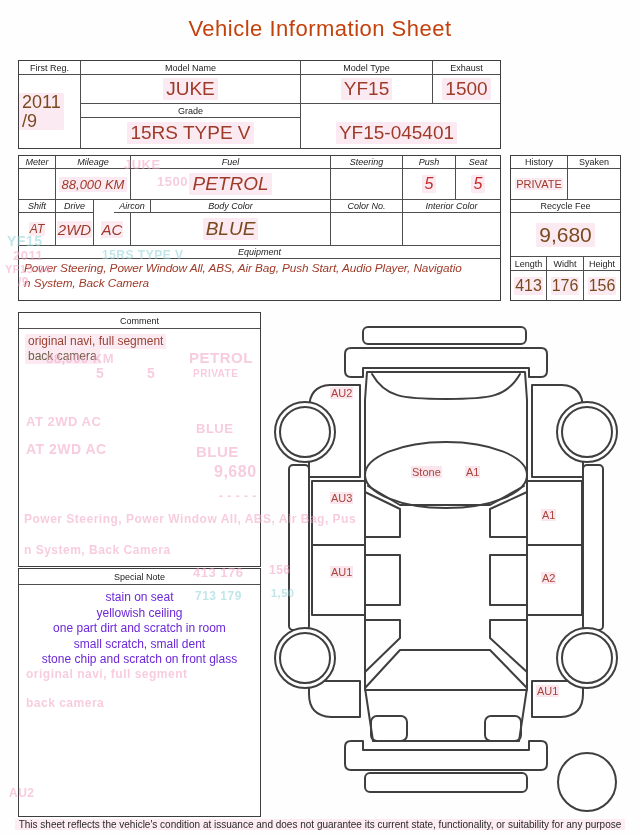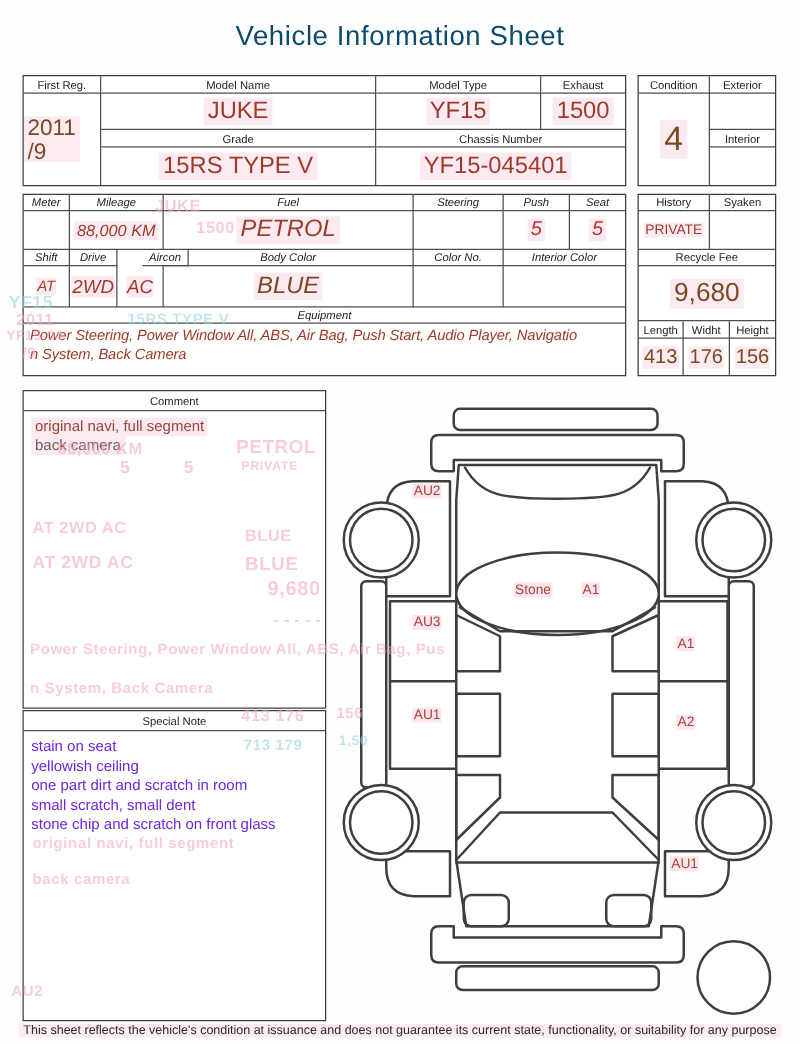--- a/index.html
+++ b/index.html
@@ -1,17 +1,17 @@
 <!DOCTYPE html>
 <html><head>
 <meta charset="utf-8">
 <style>
   html,body{margin:0;padding:0;background:#ffffff;}
   #stage{position:relative;width:640px;height:835px;background:#fffefe;font-family:"Liberation Sans",sans-serif;overflow:hidden;}
-  .title{position:absolute;left:0;top:16px;width:640px;text-align:center;font-size:22px;letter-spacing:.5px;color:#0c4a6e;}
+  .title{position:absolute;left:0;top:16px;width:640px;text-align:center;font-size:22px;letter-spacing:.5px;color:#c2410c;}
   .box{position:absolute;border:1.5px solid #3e3e3e;box-sizing:content-box;background:#fff;}
   .cell{position:absolute;display:flex;align-items:center;justify-content:center;box-sizing:border-box;overflow:hidden;}
   .br{border-right:1.5px solid #4e4e4e;}
   .bb{border-bottom:1.5px solid #4e4e4e;}
   .hdr{font-size:9px;color:#1d1d1d;}
   .v-red{color:#9e3a28;}
   .v-bred{color:#c02d28;}
   .v-brown{color:#7a4a1e;}
   .hl{background:rgba(248,200,220,.38);padding:0 3px;border-radius:1px;}
   .left-al{justify-content:flex-start;}
@@ -45,39 +45,28 @@
     <div class="cell br bb" style="left:62px;top:14px;width:220px;height:29px;">
         <span class="hl v-red" style="font-size:19px;">JUKE</span>
       </div>
     <div class="cell br bb" style="left:282px;top:14px;width:132px;height:29px;">
         <span class="hl v-red" style="font-size:19px;">YF15</span>
       </div>
     <div class="cell bb" style="left:414px;top:14px;width:67px;height:29px;">
         <span class="hl v-red" style="font-size:19px;">1500</span>
       </div>
     <div class="cell hdr br bb" style="left:62px;top:43px;width:220px;height:14px;">Grade</div>
-    <div class="cell hdr bb" style="left:282px;top:43px;width:199px;height:14px;">Chassis Number</div>
     <div class="cell br" style="left:62px;top:57px;width:220px;height:30px;">
         <span class="hl v-red" style="font-size:19px;">15RS TYPE V</span>
       </div>
     <div class="cell" style="left:278px;top:57px;width:199px;height:30px;">
         <span class="hl v-red" style="font-size:19px;">YF15-045401</span>
       </div>
   </div>
 
-  <div class="box" style="left:510px;top:60px;width:109px;height:87px;">
-    <div class="cell hdr br bb" style="left:0;top:0;width:57px;height:14px;">Condition</div>
-    <div class="cell hdr bb" style="left:57px;top:0;width:52px;height:14px;">Exterior</div>
-    <div class="cell br" style="left:0;top:14px;width:57px;height:73px;">
-        <span class="hl v-brown" style="font-size:27px;">4</span>
-      </div>
-    <div class="cell bb" style="left:57px;top:14px;width:52px;height:29px;"></div>
-    <div class="cell hdr bb" style="left:57px;top:43px;width:52px;height:14px;">Interior</div>
-    <div class="cell" style="left:57px;top:57px;width:52px;height:30px;"></div>
-  </div>
 
   <div class="box" style="left:18px;top:155px;width:481px;height:144px;font-style:italic;">
     <div class="cell hdr br bb" style="left:0;top:0;width:37px;height:13px;">Meter</div>
     <div class="cell hdr br bb" style="left:37px;top:0;width:75px;height:13px;">Mileage</div>
     <div class="cell hdr br bb" style="left:112px;top:0;width:200px;height:13px;">Fuel</div>
     <div class="cell hdr br bb" style="left:312px;top:0;width:72px;height:13px;">Steering</div>
     <div class="cell hdr br bb" style="left:384px;top:0;width:53px;height:13px;">Push</div>
     <div class="cell hdr bb" style="left:437px;top:0;width:44px;height:13px;">Seat</div>
 
     <div class="cell br bb" style="left:0;top:13px;width:37px;height:31px;"></div>
@@ -148,21 +137,21 @@
   </div>
 
   <div class="box" style="left:18px;top:312px;width:241px;height:253px;">
     <div class="sec-hdr">Comment</div>
     <div class="sec-body">
       <span class="hl" style="color:#9a4434;display:inline-block;">original navi, full segment</span><br>
       <span class="hl" style="color:#6b6148;display:inline-block;">back camera</span>
     </div>
   </div>
 
-  <div class="box" style="left:18px;top:568px;width:241px;height:247px;">
+  <div class="box" style="left:18px;top:568px;width:241px;height:247px;text-align:center;">
     <div class="sec-hdr">Special Note</div>
     <div class="sec-body pre" style="color:#6d28d9;line-height:1.3;">stain on seat
 yellowish ceiling
 one part dirt and scratch in room
 small scratch, small dent
 stone chip and scratch on front glass</div>
   </div>
 
   <svg style="position:absolute;left:270px;top:310px;" width="370" height="510" viewBox="270 310 370 510">
     <g stroke="#3f3f3f" stroke-width="2" fill="none" stroke-linejoin="round" stroke-linecap="round">

